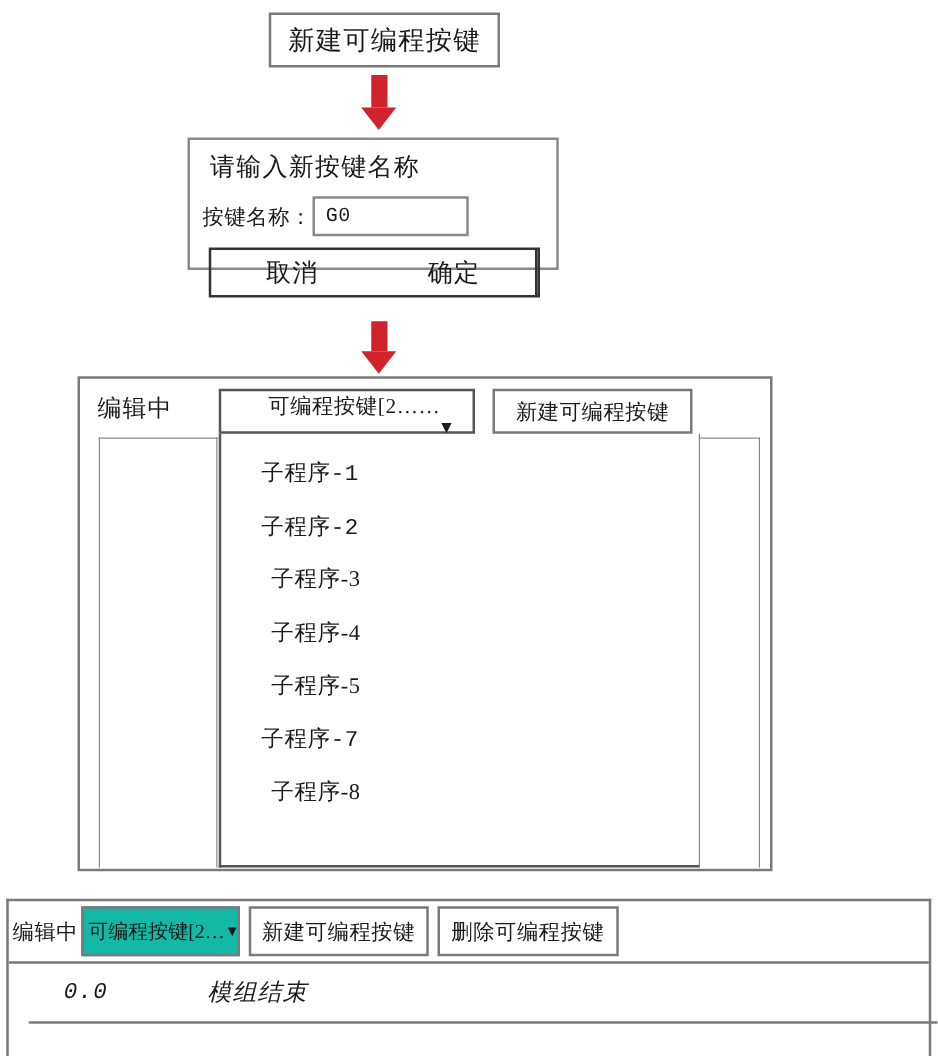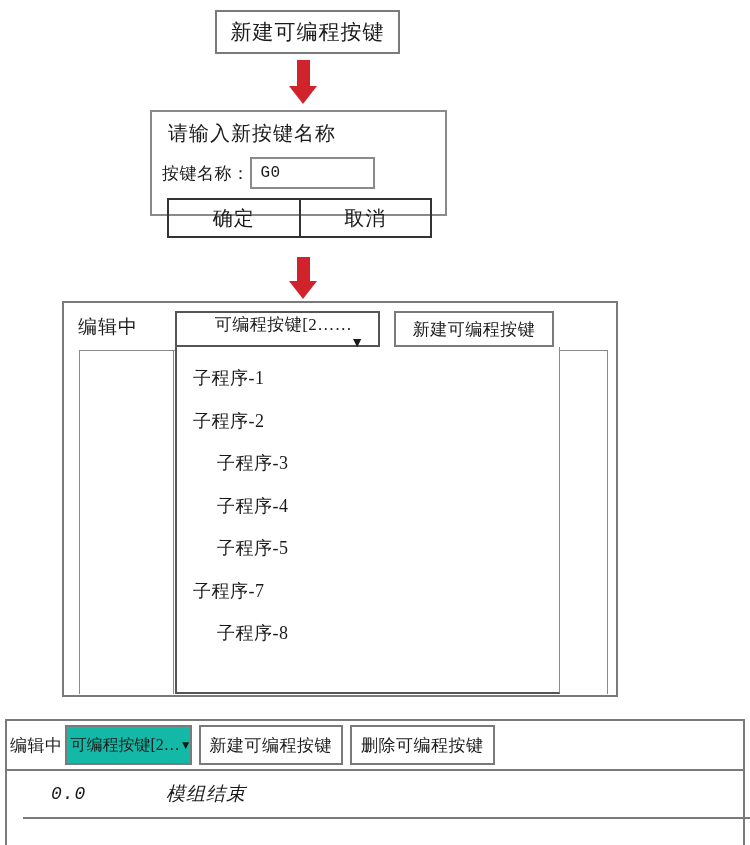--- a/index.html
+++ b/index.html
@@ -229,21 +229,21 @@
     padding-top: 10px;
   }
   .dd-item {
     height: 42.5px;
     display: flex;
     align-items: center;
     font-size: 18px;
     letter-spacing: 0.5px;
     white-space: nowrap;
   }
-  .dd-indent-0 { padding-left: 16px; }
+  .dd-indent-0 { padding-left: 32px; font-family: Liberation Mono, monospace; }
   .dd-indent-1 { padding-left: 40px; }
 
   
   #bottom-panel {
     left: 5px;
     top: 719px;
     width: 740px;
     height: 126px;
     border: 2px solid #7a7a7a;
     border-bottom: none;
@@ -349,22 +349,22 @@
   <div id="dialog-title">请输入新按键名称</div>
 
   <div id="dialog-field-row">
     <span id="dialog-field-label">按键名称：</span>
     <div id="dialog-input">
       <span>G0</span>
     </div>
   </div>
 
   <div id="dialog-buttons">
+    <div id="btn-cancel">取消</div>
     <div id="btn-confirm">确定</div>
-    <div id="btn-cancel">取消</div>
   </div>
 </div>
 
 <div class="abs arrow-wrap" id="arrow2">
   <div class="arrow-shaft"></div>
   <div class="arrow-head"></div>
 </div>
 
 <div class="abs" id="mid-panel">
 

